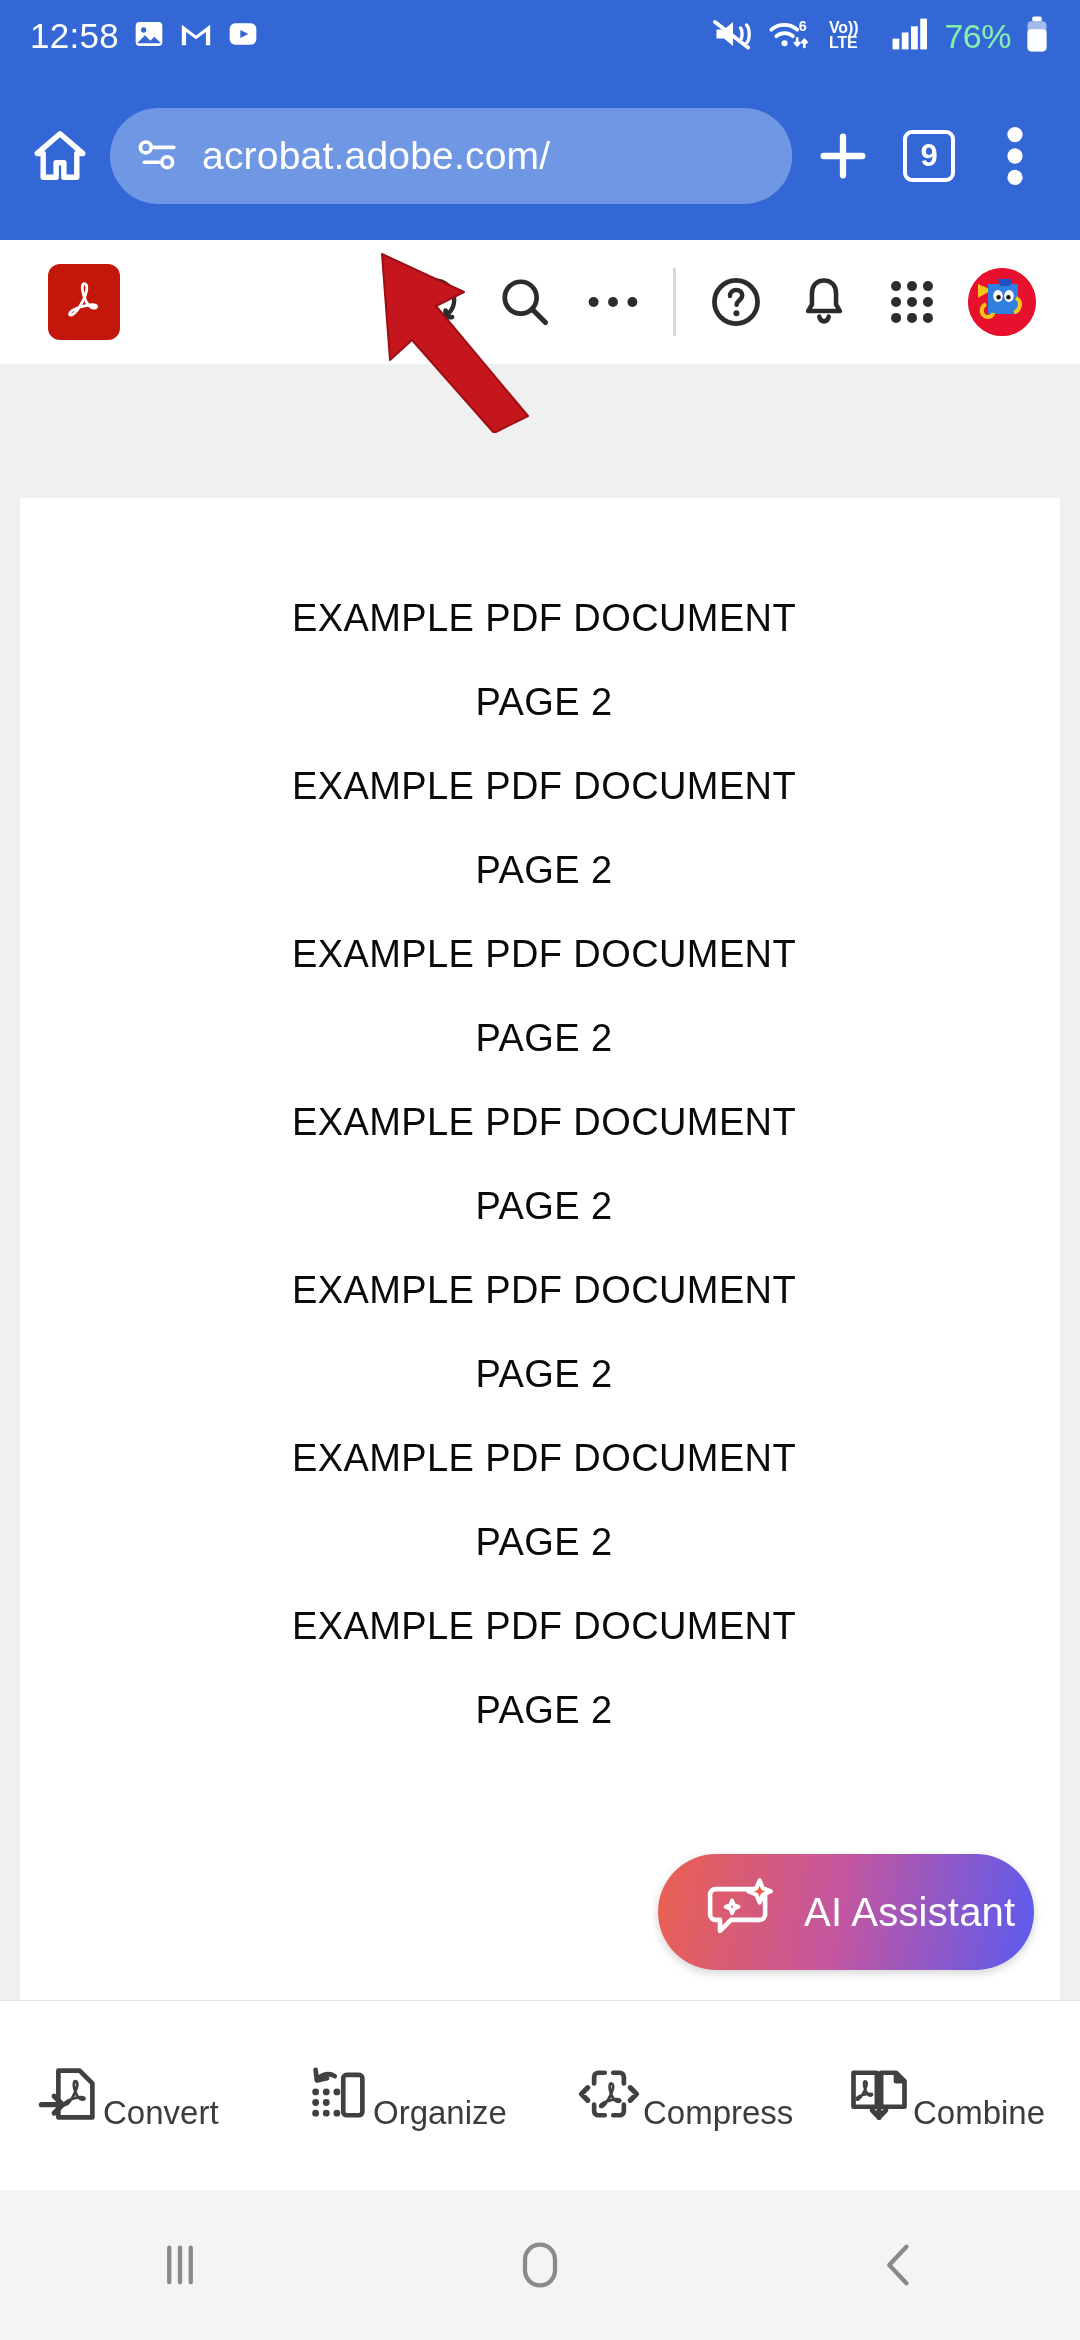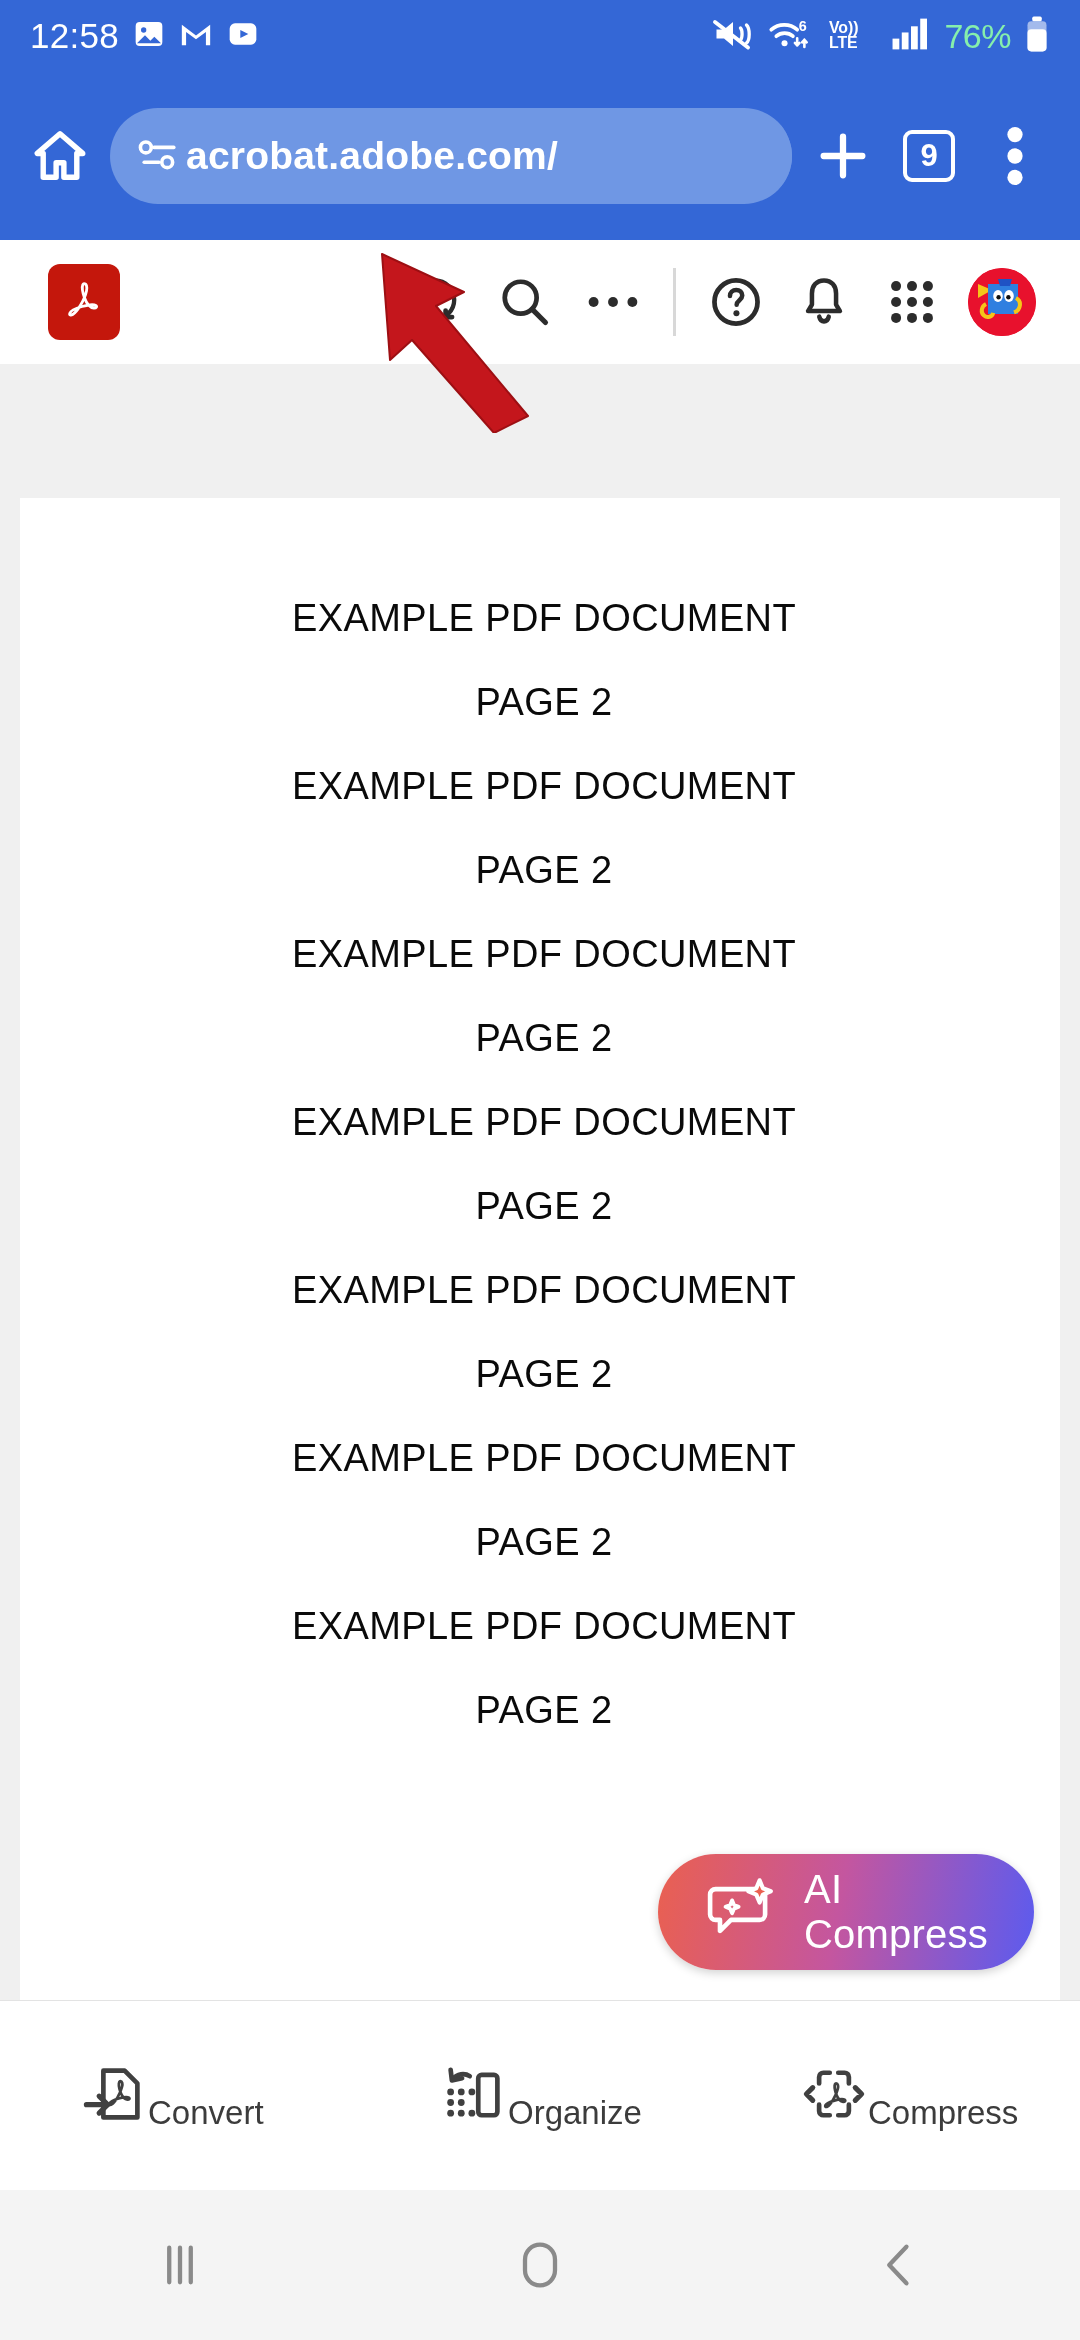--- a/index.html
+++ b/index.html
@@ -41,25 +41,24 @@
     flex:0 0 auto;
   }
   .urlpill {
     flex:1 1 auto;
     height:96px;
     background:#6f97e4;
     border-radius:48px;
     display:flex; align-items:center;
     padding:0 26px;
     margin:0 8px 0 12px;
-    gap:4px;
+    gap:20px;
     min-width:0;
     overflow:hidden;
     position:relative;
-    font-weight:bold;
   }
   .urltext {
     color:#ffffff; font-size:39px; white-space:nowrap;
     overflow:hidden;
     letter-spacing:0.2px;
   }
   .urlfade {
     position:absolute; right:0; top:0; width:40px; height:100%;
     background:linear-gradient(to right, rgba(111,151,228,0), #6f97e4);
   }
@@ -381,21 +380,21 @@
 </div>
 
 <div class="ai-fab">
   <span>
     <svg width="72" height="66" viewBox="0 0 32 30">
       <path d="M4 5.5h20a2.5 2.5 0 012.5 2.5v9a2.5 2.5 0 01-2.5 2.5H11l-5 5v-5H4a2.5 2.5 0 01-2.5-2.5V8A2.5 2.5 0 014 5.5z" fill="none" stroke="#fff" stroke-width="2.1" stroke-linejoin="round"></path>
       <path d="M24 1.5l1.5 3.6 3.6 1.4-3.6 1.5L24 11.6l-1.5-3.6-3.6-1.5 3.6-1.4z" fill="#ea6050" stroke="#fff" stroke-width="1.9" stroke-linejoin="round"></path>
       <path d="M11.5 10.6l.9 2.1 2.1.8-2.1.9-.9 2.1-.9-2.1-2.1-.9 2.1-.8z" fill="none" stroke="#fff" stroke-width="1.7" stroke-linejoin="round"></path>
     </svg>
   </span>
-  <span class="ai-label">AI Compress</span>
+  <span class="ai-label">AI Assistant</span>
 </div>
 
 <div class="toolstrip">
 
   <div class="tool">
     <span>
       <svg width="68" height="68" viewBox="0 0 32 32">
         <path d="M11 5h10l6 6v16H11z" fill="none" stroke="#404040" stroke-width="2.2" stroke-linejoin="round"></path>
         <path d="M3 21h10M13 21l-4-4M13 21l-4 4" stroke="#404040" stroke-width="2.4" fill="none" stroke-linecap="round" stroke-linejoin="round"></path>
         <path d="M19 10c.9 0 1.1 1.2.8 2.5-.3 1.5-1.2 3.5-2.2 5.2-.9 1.5-1.9 2.7-2.7 3.2-.6.4-1.2.2-1-.5.3-.8 1.8-1.6 4.3-2.3 2.1-.6 4.1-.8 4.8-.4.6.4.2 1-.7 1-1.2-.1-2.5-1.6-3.3-3.7-.6-1.8-.9-3.8-.5-4.6.1-.3.3-.4.5-.4z" fill="none" stroke="#404040" stroke-width="1.3" stroke-linejoin="round"></path>
@@ -427,20 +426,32 @@
     <span>
       <svg width="68" height="68" viewBox="0 0 32 32">
         <path d="M9 11V8a2 2 0 012-2h3M23 11V8a2 2 0 00-2-2h-3M9 21v3a2 2 0 002 2h3M23 21v3a2 2 0 01-2 2h-3" fill="none" stroke="#404040" stroke-width="2.2" stroke-linecap="round"></path>
         <path d="M3 16l3-3M3 16l3 3M29 16l-3-3M29 16l-3 3" stroke="#404040" stroke-width="2.4" fill="none" stroke-linecap="round" stroke-linejoin="round"></path>
         <path d="M17 11c.9 0 1.1 1.2.8 2.5-.3 1.5-1.2 3.5-2.2 5.2-.9 1.5-1.9 2.7-2.7 3.2-.6.4-1.2.2-1-.5.3-.8 1.8-1.6 4.3-2.3 2.1-.6 4.1-.8 4.8-.4.6.4.2 1-.7 1-1.2-.1-2.5-1.6-3.3-3.7-.6-1.8-.9-3.8-.5-4.6.1-.3.3-.4.5-.4z" fill="none" stroke="#404040" stroke-width="1.3" stroke-linejoin="round"></path>
       </svg>
     </span>
     <span class="tool-label">Compress</span>
   </div>
 
+  <div class="tool">
+    <span>
+      <svg width="68" height="68" viewBox="0 0 32 32">
+        <path d="M4 6h11v16H4z" fill="none" stroke="#404040" stroke-width="2.2" stroke-linejoin="round"></path>
+        <path d="M17 6h7l4 4v12h-11z" fill="none" stroke="#404040" stroke-width="2.2" stroke-linejoin="round"></path>
+        <path d="M24 6v4h4" fill="none" stroke="#404040" stroke-width="2.2" stroke-linejoin="round"></path>
+        <path d="M9.5 10c.7 0 .9 1 .6 2-.2 1.2-.9 2.7-1.7 4-.7 1.2-1.5 2.1-2.1 2.5-.5.3-1 .1-.8-.4.2-.6 1.4-1.3 3.3-1.8 1.7-.4 3.2-.6 3.8-.3.4.3.1.8-.6.8-.9-.1-1.9-1.2-2.5-2.9-.5-1.4-.7-3-.4-3.6.1-.2.2-.3.4-.3z" fill="none" stroke="#404040" stroke-width="1.2" stroke-linejoin="round"></path>
+        <path d="M16 18v9M16 27l-3.2-3.4M16 27l3.2-3.4" fill="none" stroke="#404040" stroke-width="2.4" stroke-linecap="round" stroke-linejoin="round"></path>
+      </svg>
+    </span>
+    <span class="tool-label">Combine</span>
+  </div>
 
 </div>
 
 <div class="navbar">
   <div class="nav-btn">
     <svg width="56" height="56" viewBox="0 0 26 26">
       <path d="M8 5v16M13 5v16M18 5v16" stroke="#8a8a8a" stroke-width="2" stroke-linecap="round"></path>
     </svg>
   </div>
   <div class="nav-btn">

